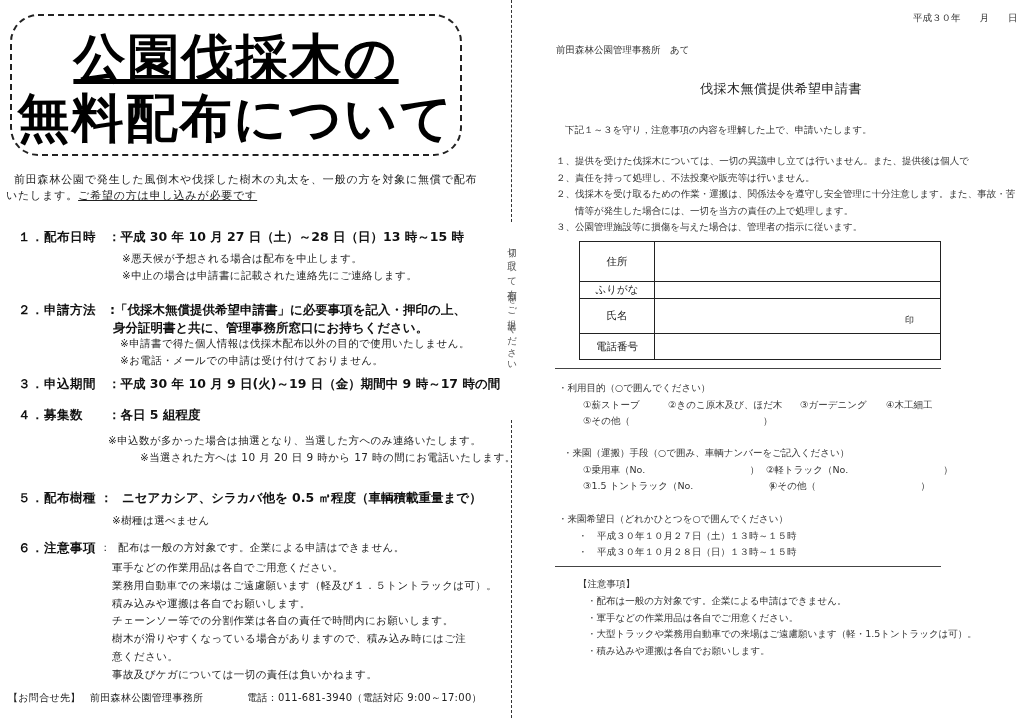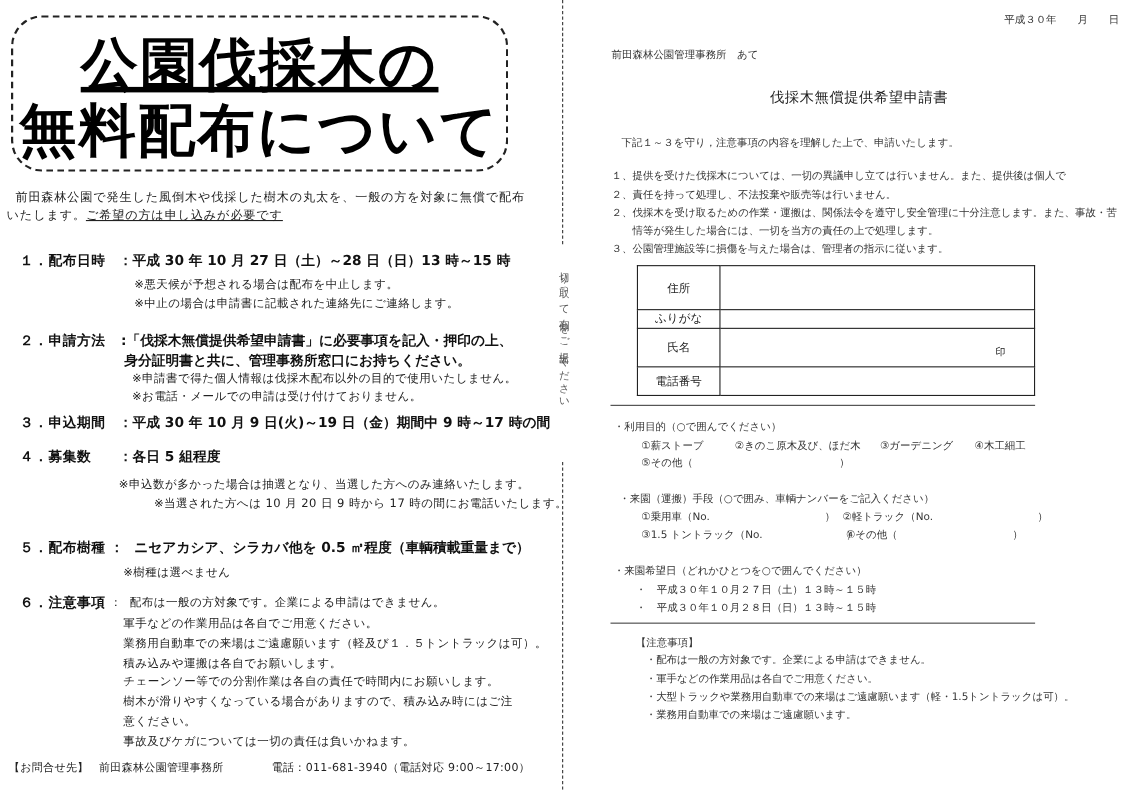--- a/index.html
+++ b/index.html
@@ -159,14 +159,14 @@
 <div class="abs r-sub" style="left:578px; top:530px;">・　平成３０年１０月２７日（土）１３時～１５時</div>
 <div class="abs r-sub" style="left:578px; top:546px;">・　平成３０年１０月２８日（日）１３時～１５時</div>
 
 <div class="hr" style="left:555px; top:566px; width:386px;"></div>
 
 <div class="abs r-sub" style="left:578px; top:578px;">【注意事項】</div>
 <div class="abs r-list" style="left:587px; top:593px;">
   <div>・配布は一般の方対象です。企業による申請はできません。</div>
   <div>・軍手などの作業用品は各自でご用意ください。</div>
   <div>・大型トラックや業務用自動車での来場はご遠慮願います（軽・1.5トントラックは可）。</div>
-  <div>・業務用自動車での来場はご遠慮願います。</div>
+  <div>・積み込みや運搬は各自でお願いします。</div>
 </div>
 
 </body></html>

